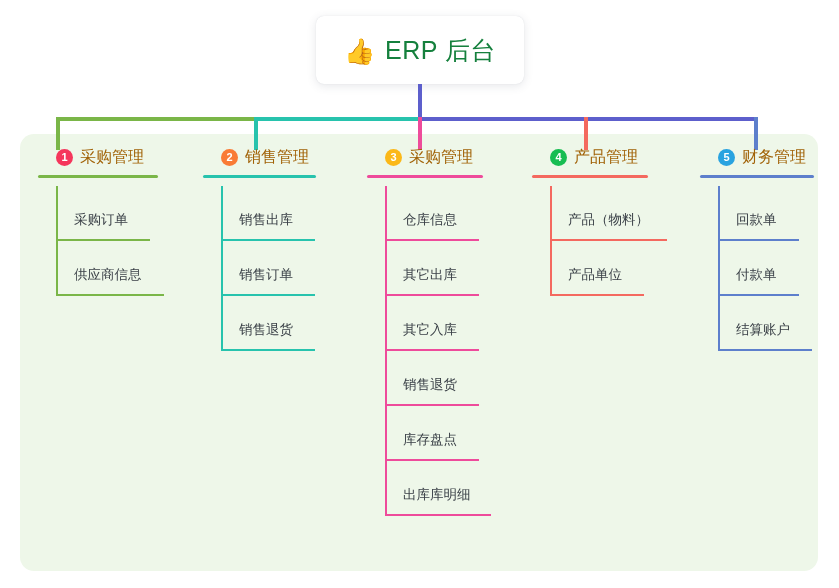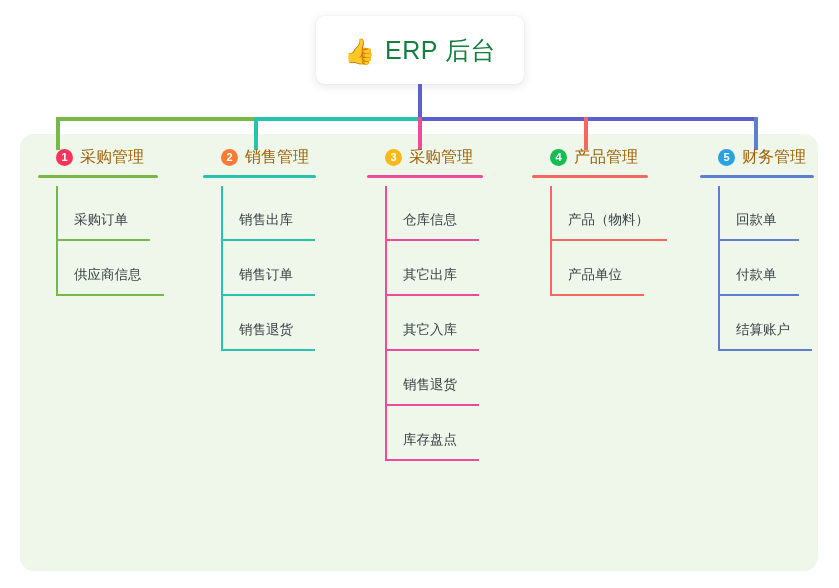--- a/index.html
+++ b/index.html
@@ -216,20 +216,23 @@
           </div>
         <div class="item" style="width:94px;">
             <span class="item-label">其它入库</span>
           </div>
         <div class="item" style="width:94px;">
             <span class="item-label">销售退货</span>
           </div>
         <div class="item" style="width:94px;">
             <span class="item-label">库存盘点</span>
           </div>
+        <div class="item" style="width:106px;">
+            <span class="item-label">出库库明细</span>
+          </div>
       </div>
     </div>
 
     <div class="column" style="left:532px;">
       <div class="col-head">
         <span class="badge" style="background:#17bd52">4</span>
         <span class="col-title">产品管理</span>
       </div>
       <div class="col-rule" style="background:#f4695f;width:116px;"></div>
       <div class="items" style="color:#f4695f;">

